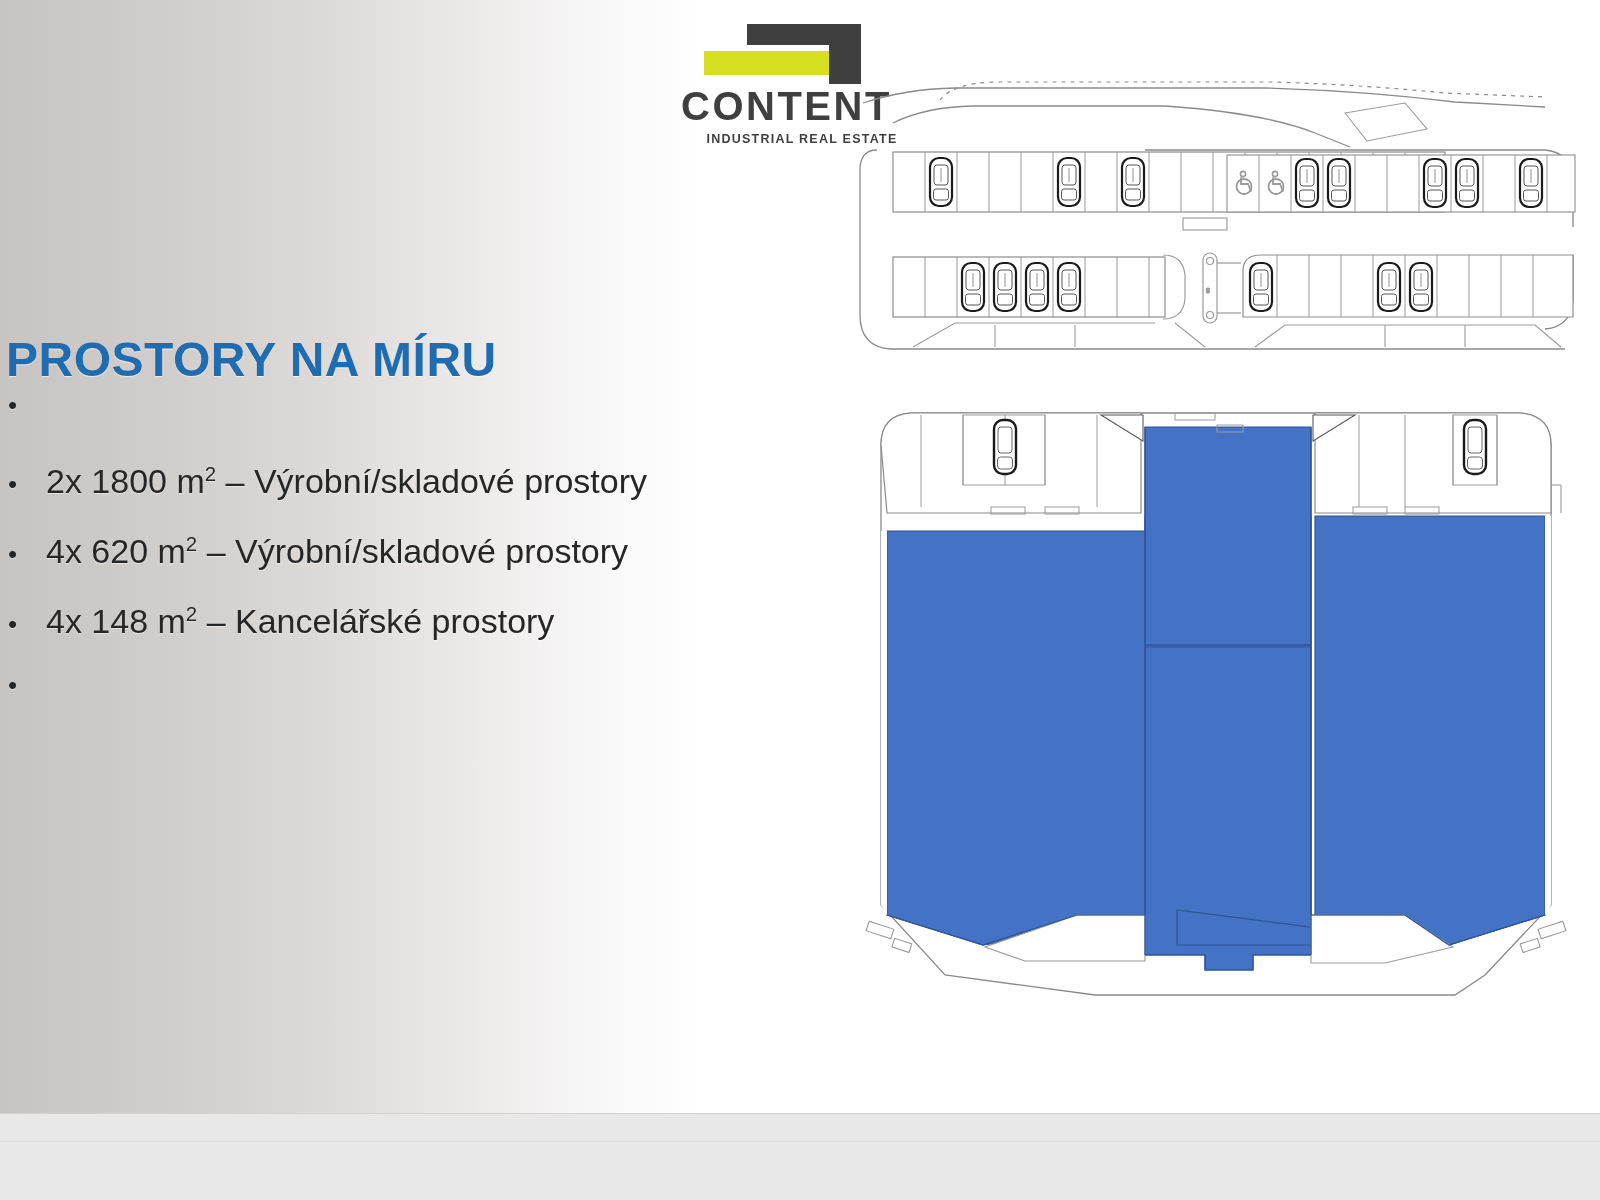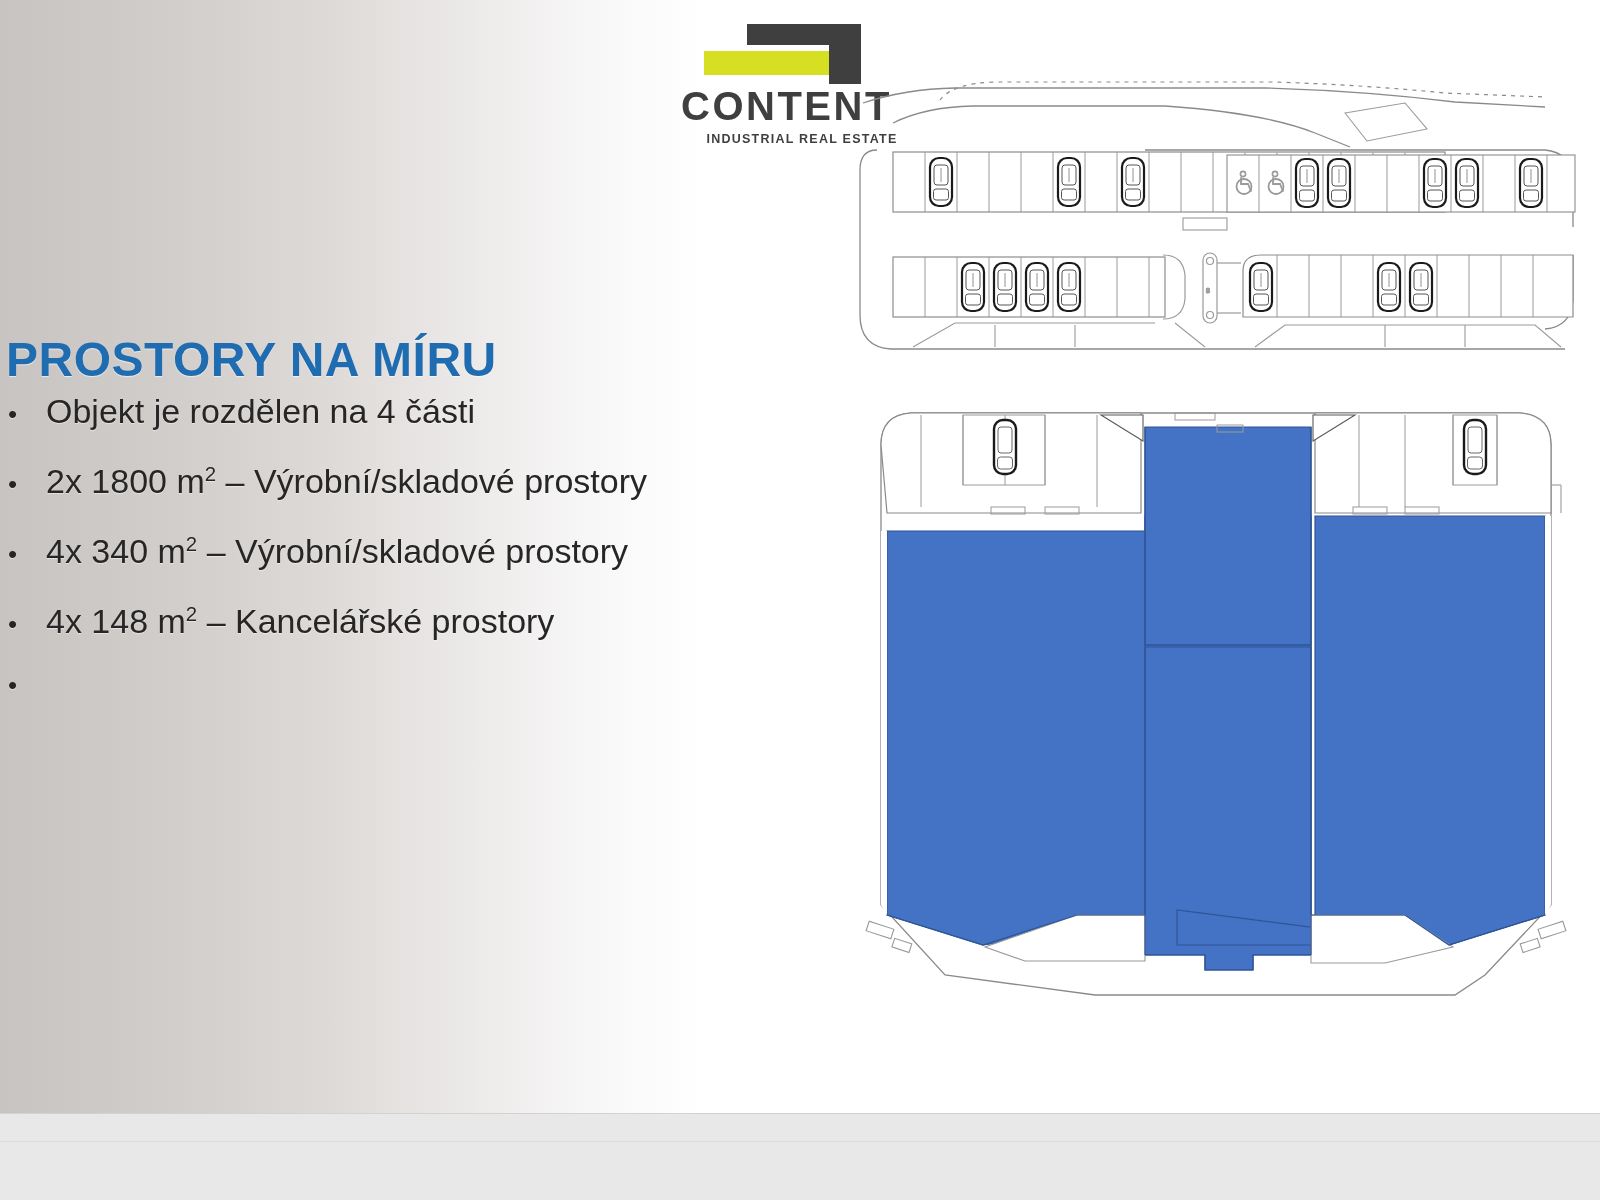--- a/index.html
+++ b/index.html
@@ -164,31 +164,30 @@
     <div class="logo-wordmark">CONTENT</div>
     <div class="logo-tagline">INDUSTRIAL REAL ESTATE</div>
   </div>
 
   <div id="page-title">PROSTORY NA MÍRU</div>
 
   <div id="bullets">
 
     <div class="bullet-row">
       <span class="bullet-dot">•</span>
-      <span class="bullet-text"><span>Objekt je rozdělen na 4 části</span></span>
     </div>
 
     <div class="bullet-row">
       <span class="bullet-dot">•</span>
       <span class="bullet-text"><span>2x 1800 m</span><sup>2</sup><span> – Výrobní/skladové prostory</span></span>
     </div>
 
     <div class="bullet-row">
       <span class="bullet-dot">•</span>
-      <span class="bullet-text"><span>4x 340 m</span><sup>2</sup><span> – Výrobní/skladové prostory</span></span>
+      <span class="bullet-text"><span>4x 620 m</span><sup>2</sup><span> – Výrobní/skladové prostory</span></span>
     </div>
 
     <div class="bullet-row">
       <span class="bullet-dot">•</span>
       <span class="bullet-text"><span>4x 148 m</span><sup>2</sup><span> – Kancelářské prostory</span></span>
     </div>
 
     <div class="bullet-row">
       <span class="bullet-dot">•</span>
     </div>

